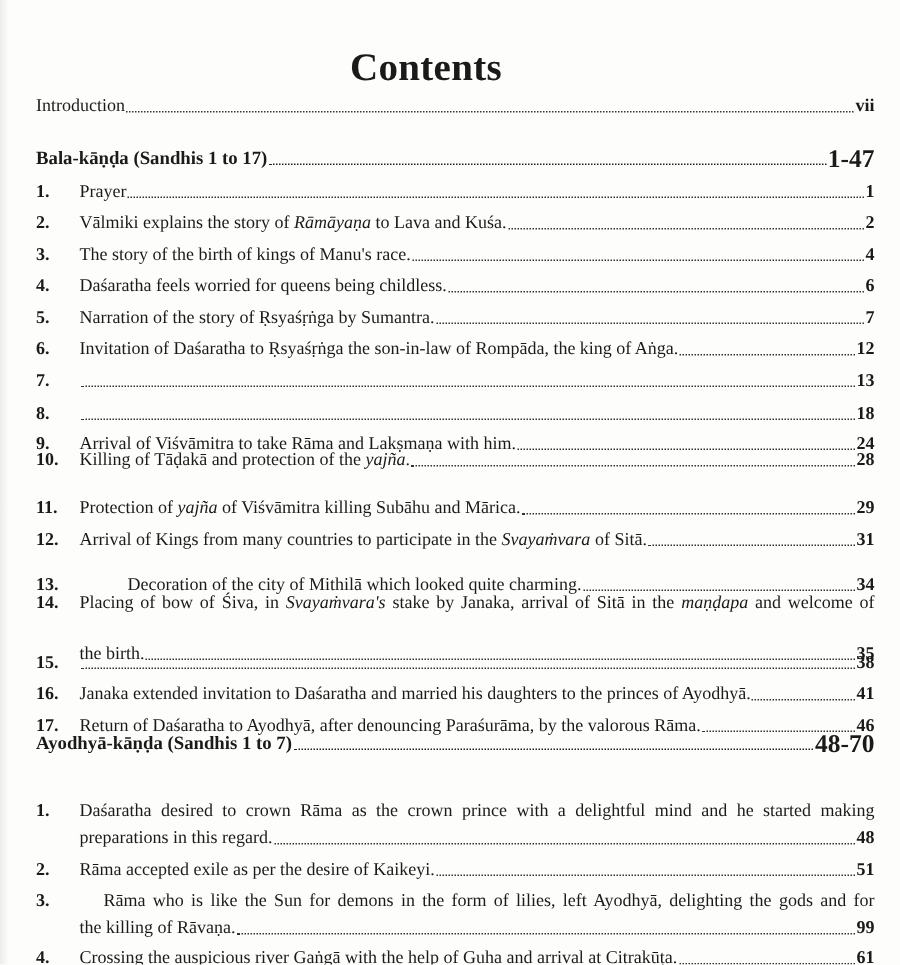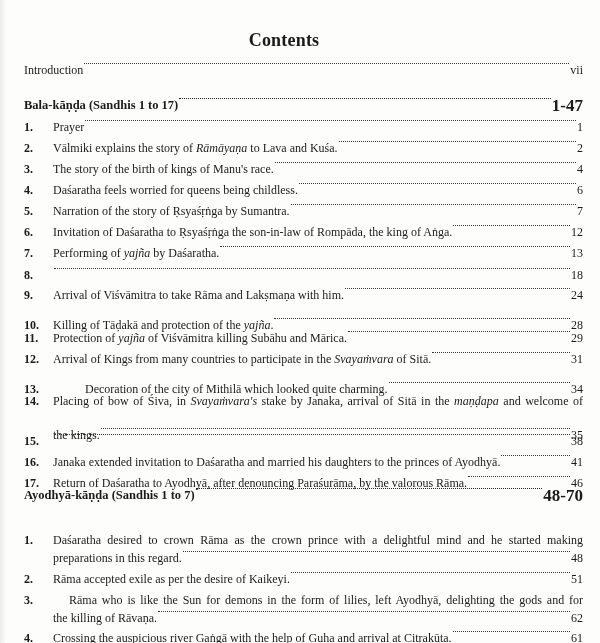--- a/index.html
+++ b/index.html
@@ -10,39 +10,39 @@
     color: #1a1a1a;
     position: relative;
   }
   .page-edge {
     position: absolute; left: 0; top: 0; width: 6px; height: 643px;
     background: linear-gradient(to right, #ececea, #fdfdfb);
   }
   .title {
     position: absolute; top: 30px; left: 0; width: 568px;
     text-align: center;
-    font-size: 18px; font-weight: bold;
+    font-size: 26px; font-weight: bold;
     letter-spacing: 0.2px;
   }
   .row {
     position: absolute; left: 24px; width: 559px;
     font-size: 12px; line-height: 15px;
     display: flex; align-items: flex-end;
   }
   .row .num {
     width: 29px; flex: 0 0 29px; font-weight: bold;
   }
   .row .body { flex: 1; display: flex; flex-direction: column; }
-  .line { display: flex; white-space: nowrap; }
+  .line { display: flex; align-items: flex-end; white-space: nowrap; }
   .line .txt { flex: 0 0 auto; }
   .line .leader {
     flex: 1 1 auto; overflow: hidden; margin: 0 1px;
     border-bottom: 1.3px dotted #333; height: 0; margin-bottom: 3px; min-width: 6px;
   }
-  .line .pg { flex: 0 0 auto; }
+  .line .pg { flex: 0 0 auto; font-weight: bold; }
   .full-line { white-space: nowrap; text-align: justify; text-align-last: justify; }
   .section .txt { font-weight: bold; font-size: 12.5px; }
   .section .pg { font-weight: bold; font-size: 17px; }
   .intro .txt { font-size: 12px; }
   .intro .leader { border-bottom-width: 1px; }
   .section .leader { border-bottom: 1.6px dotted #222; }
   i { font-style: italic; }
 </style>
 </head>
 <body>
@@ -127,21 +127,20 @@
           <span class="txt">Invitation of Daśaratha to Ṛsyaśṛṅga the son-in-law of Rompāda, the king of Aṅga.</span>
           <span class="leader"></span>
           <span class="pg">12</span>
         </div>
       </div>
     </div>
     <div class="row" style="top: 246px; align-items: flex-start;">
       <span class="num">7.</span>
       <div class="body">
         <div class="line ">
-          <span class="txt">Performing of <i>yajña</i> by Daśaratha.</span>
           <span class="leader"></span>
           <span class="pg">13</span>
         </div>
       </div>
     </div>
     <div class="row" style="top: 268px; align-items: flex-start;">
       <span class="num">8.</span>
       <div class="body">
         <div class="line ">
           <span class="leader"></span>
@@ -152,21 +151,21 @@
     <div class="row" style="top: 288px; align-items: flex-start;">
       <span class="num">9.</span>
       <div class="body">
         <div class="line ">
           <span class="txt">Arrival of Viśvāmitra to take Rāma and Lakṣmaṇa with him.</span>
           <span class="leader"></span>
           <span class="pg">24</span>
         </div>
       </div>
     </div>
-    <div class="row" style="top: 318px; align-items: flex-start;">
+    <div class="row" style="top: 299px; align-items: flex-start;">
       <span class="num">10.</span>
       <div class="body">
         <div class="line ">
           <span class="txt">Killing of Tāḍakā and protection of the <i>yajña</i>.</span>
           <span class="leader"></span>
           <span class="pg">28</span>
         </div>
       </div>
     </div>
     <div class="row" style="top: 331px; align-items: flex-start;">
@@ -197,21 +196,21 @@
           <span class="leader"></span>
           <span class="pg">34</span>
         </div>
       </div>
     </div>
     <div class="row" style="top: 394px; align-items: flex-start;">
       <span class="num">14.</span>
       <div class="body">
         <div class="full-line" style="margin-bottom: 19px;">Placing of bow of Śiva, in <i>Svayaṁvara's</i> stake by Janaka, arrival of Sitā in the <i>maṇḍapa</i> and welcome of</div>
         <div class="line ">
-          <span class="txt">the kings.</span>
+          <span class="txt">the birth.</span>
           <span class="leader"></span>
           <span class="pg">35</span>
         </div>
       </div>
     </div>
     <div class="row" style="top: 434px; align-items: flex-start;">
       <span class="num">15.</span>
       <div class="body">
         <div class="line ">
           <span class="leader"></span>
@@ -269,21 +268,21 @@
         </div>
       </div>
     </div>
     <div class="row" style="top: 593px; align-items: flex-start;">
       <span class="num">3.</span>
       <div class="body">
         <div class="full-line" style="margin-bottom: 3px; margin-left: 16px;">Rāma who is like the Sun for demons in the form of lilies, left Ayodhyā, delighting the gods and for</div>
         <div class="line ">
           <span class="txt">the killing of Rāvaṇa.</span>
           <span class="leader"></span>
-          <span class="pg">62</span>
+          <span class="pg">99</span>
         </div>
       </div>
     </div>
     <div class="row" style="top: 631px; align-items: flex-start;">
       <span class="num">4.</span>
       <div class="body">
         <div class="line ">
           <span class="txt">Crossing the auspicious river Gaṅgā with the help of Guha and arrival at Citrakūṭa.</span>
           <span class="leader"></span>
           <span class="pg">61</span>

